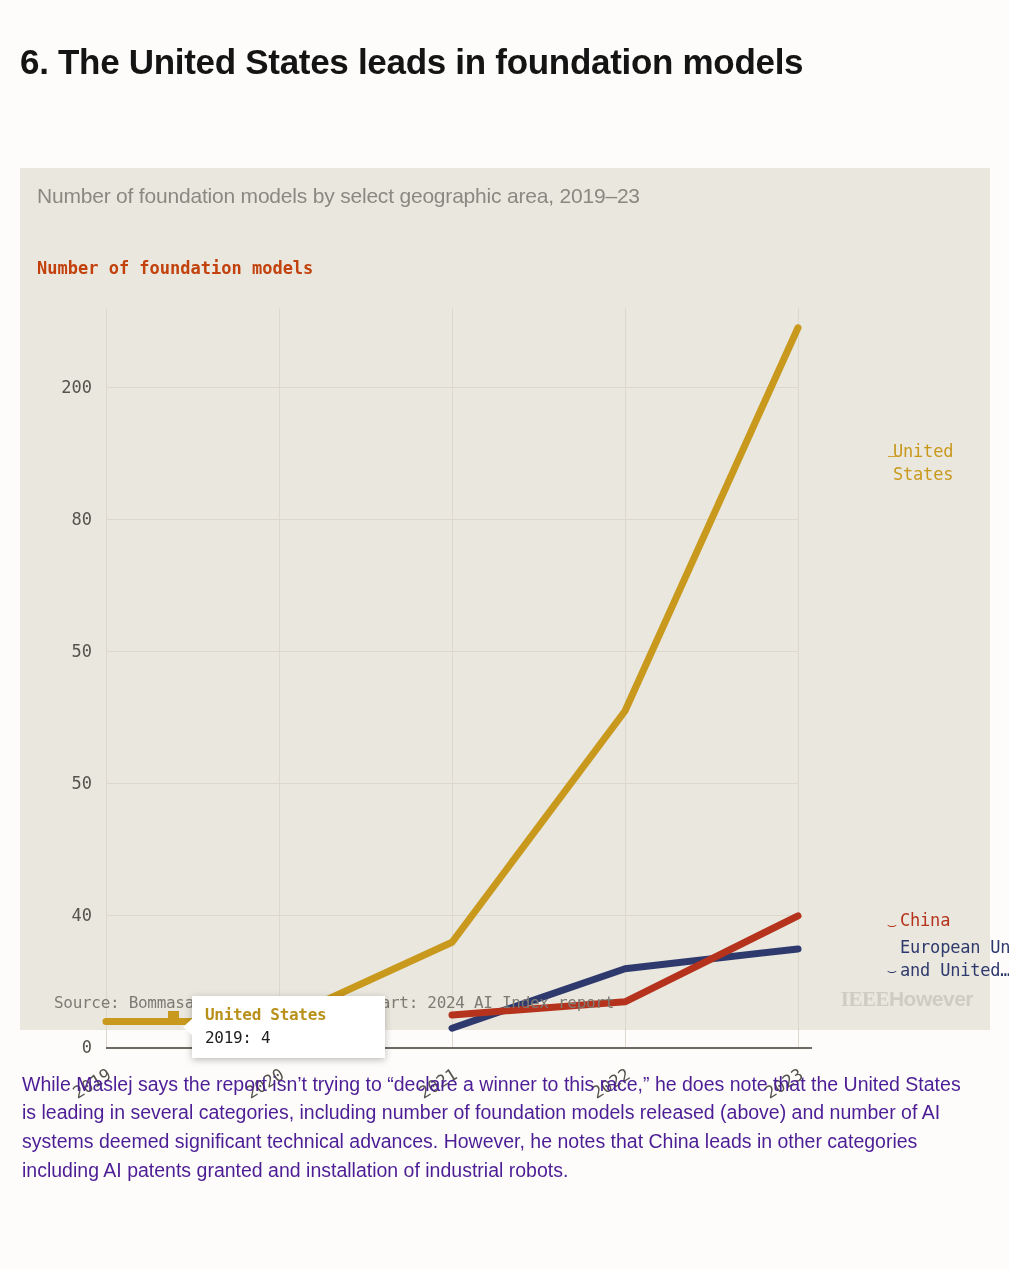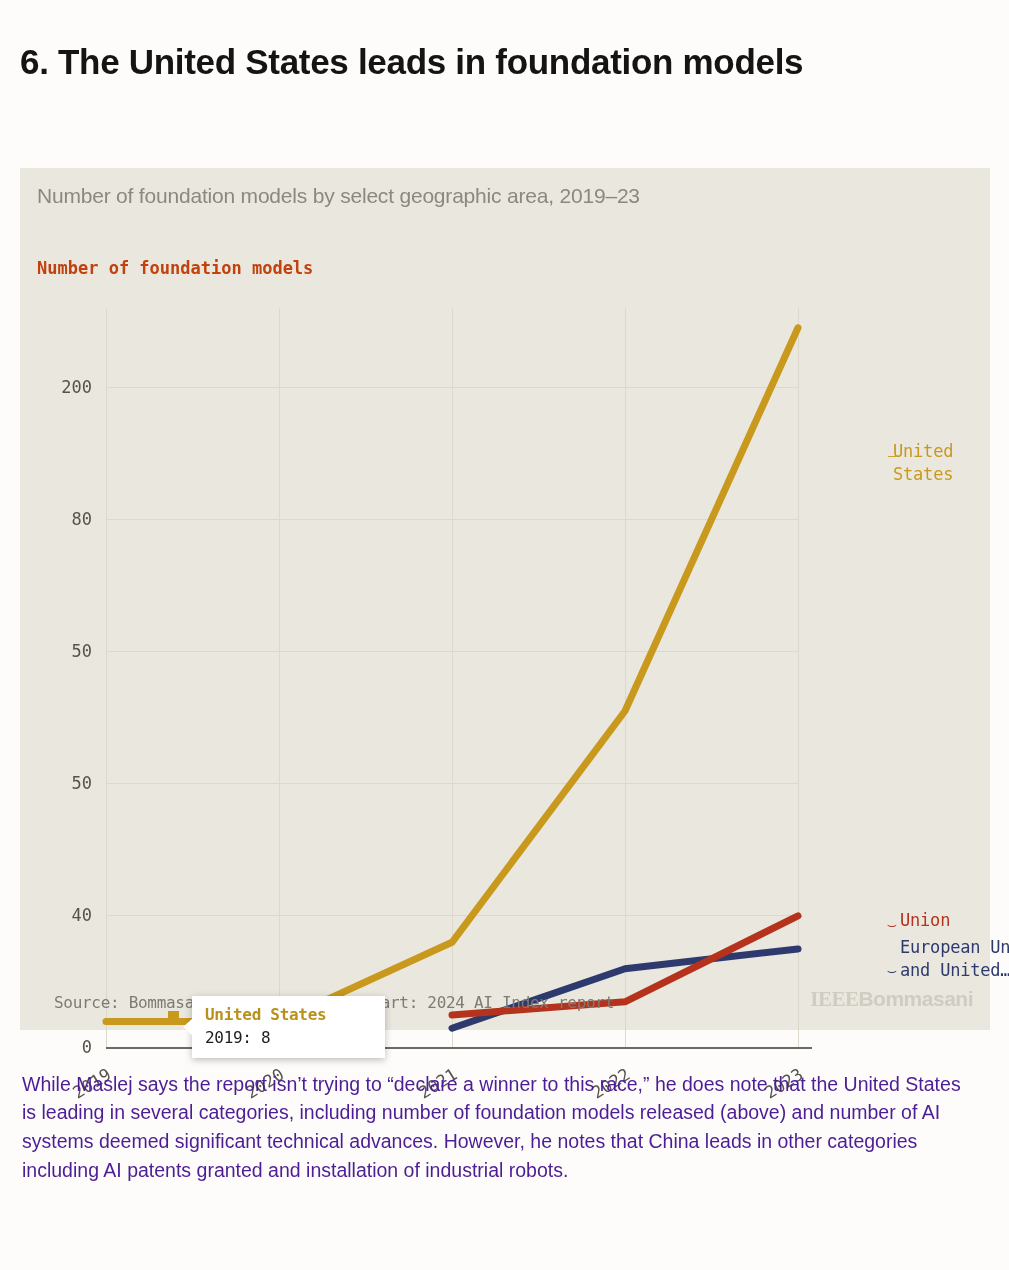--- a/index.html
+++ b/index.html
@@ -224,33 +224,33 @@
           <polyline id="line-eu" fill="none" stroke="#2e3a6e" stroke-width="7" stroke-linejoin="round" stroke-linecap="round" points="346.0,720.2 519.0,660.7 692.0,640.9"></polyline>
           <polyline id="line-cn" fill="none" stroke="#b5331d" stroke-width="7" stroke-linejoin="round" stroke-linecap="round" points="346.0,707.0 519.0,693.8 692.0,607.9"></polyline>
         </svg>
 
       </div>
 
       <span class="leader" style="left:800px;top:140px;color:#c8991c">–</span>
       <span class="series-label" id="label-us">United States</span>
 
       <span class="leader" style="left:800px;top:604px;color:#b5331d">‿</span>
-      <span class="series-label" id="label-cn">Union</span>
+      <span class="series-label" id="label-cn">China</span>
 
       <span class="leader" style="left:800px;top:650px;color:#2e3a6e">‿</span>
       <span class="series-label" id="label-eu">European Union and United…</span>
 
       <div id="tooltip-dot"></div>
       <div id="tooltip">
         <div id="tooltip-arrow"></div>
         <div id="tooltip-title">United States</div>
-        <div id="tooltip-value">2019: 8</div>
+        <div id="tooltip-value">2019: 4</div>
       </div>
     </div>
 
     <div id="chart-source">Source: Bommasani et al., 2023 | Chart: 2024 AI Index report</div>
-    <div id="brand"><span class="ieee">IEEE</span><span>Bommasani</span></div>
+    <div id="brand"><span class="ieee">IEEE</span><span>However</span></div>
 
   </div>
 
   <p id="body-copy">While Maslej says the report isn’t trying to “declare a winner to this race,” he does note that the United States is leading in several categories, including number of foundation models released (above) and number of AI systems deemed significant technical advances. However, he notes that China leads in other categories including AI patents granted and installation of industrial robots.</p>
 
 </div>
 
 </body></html>

